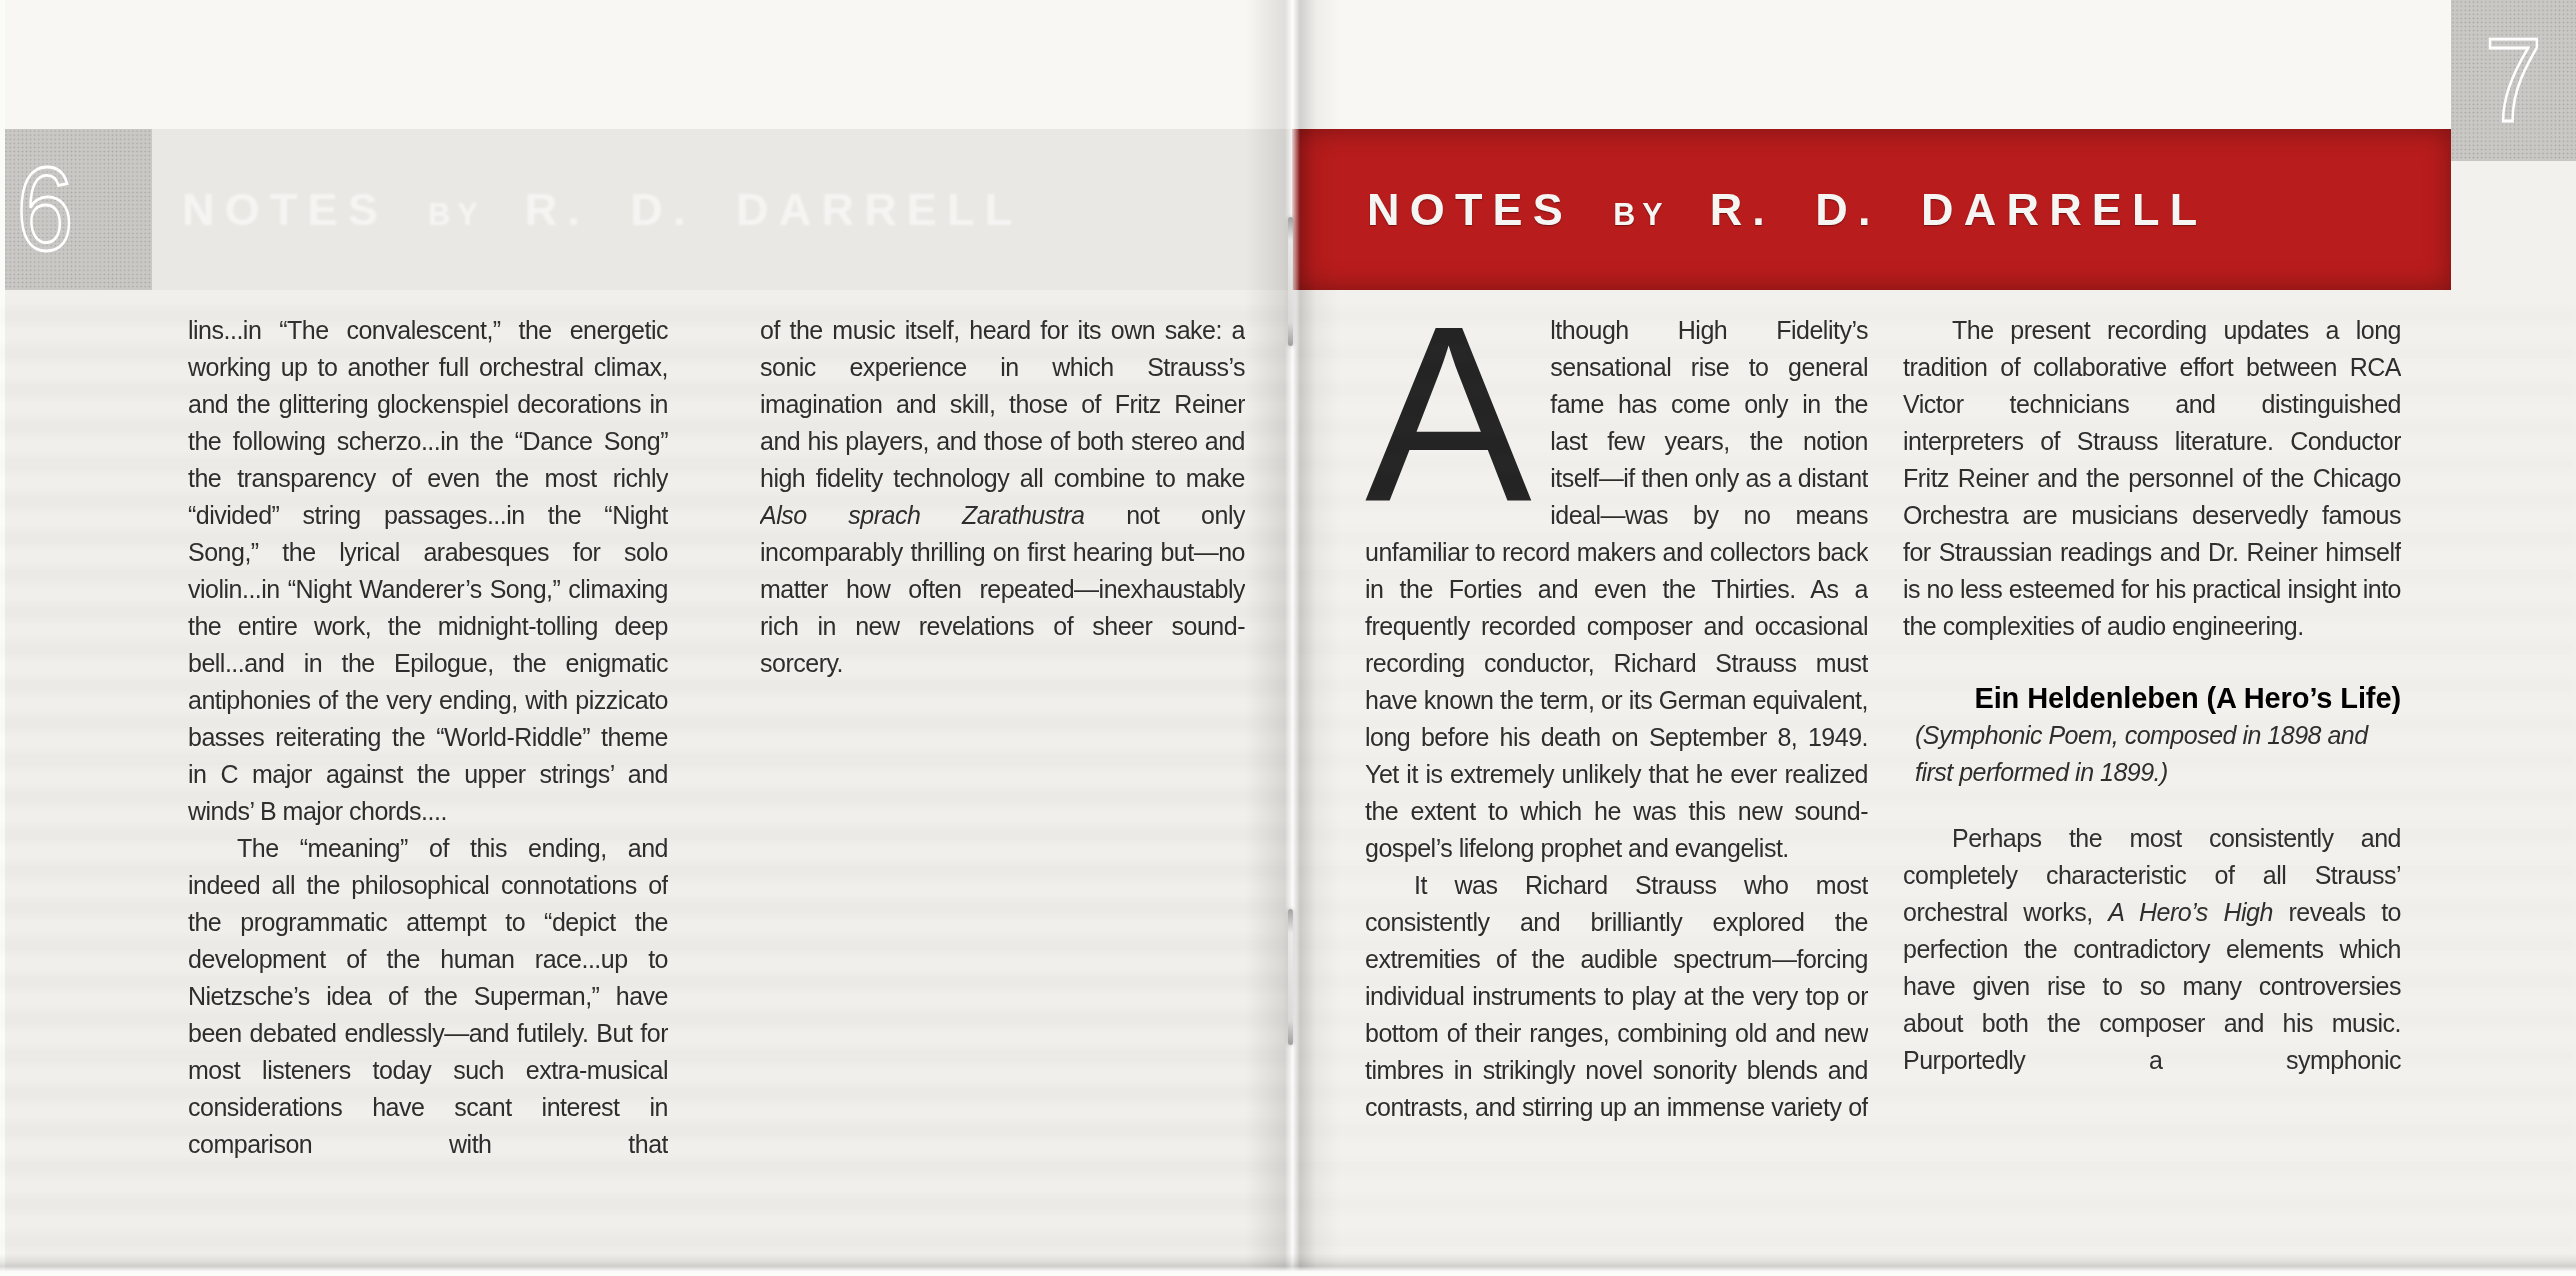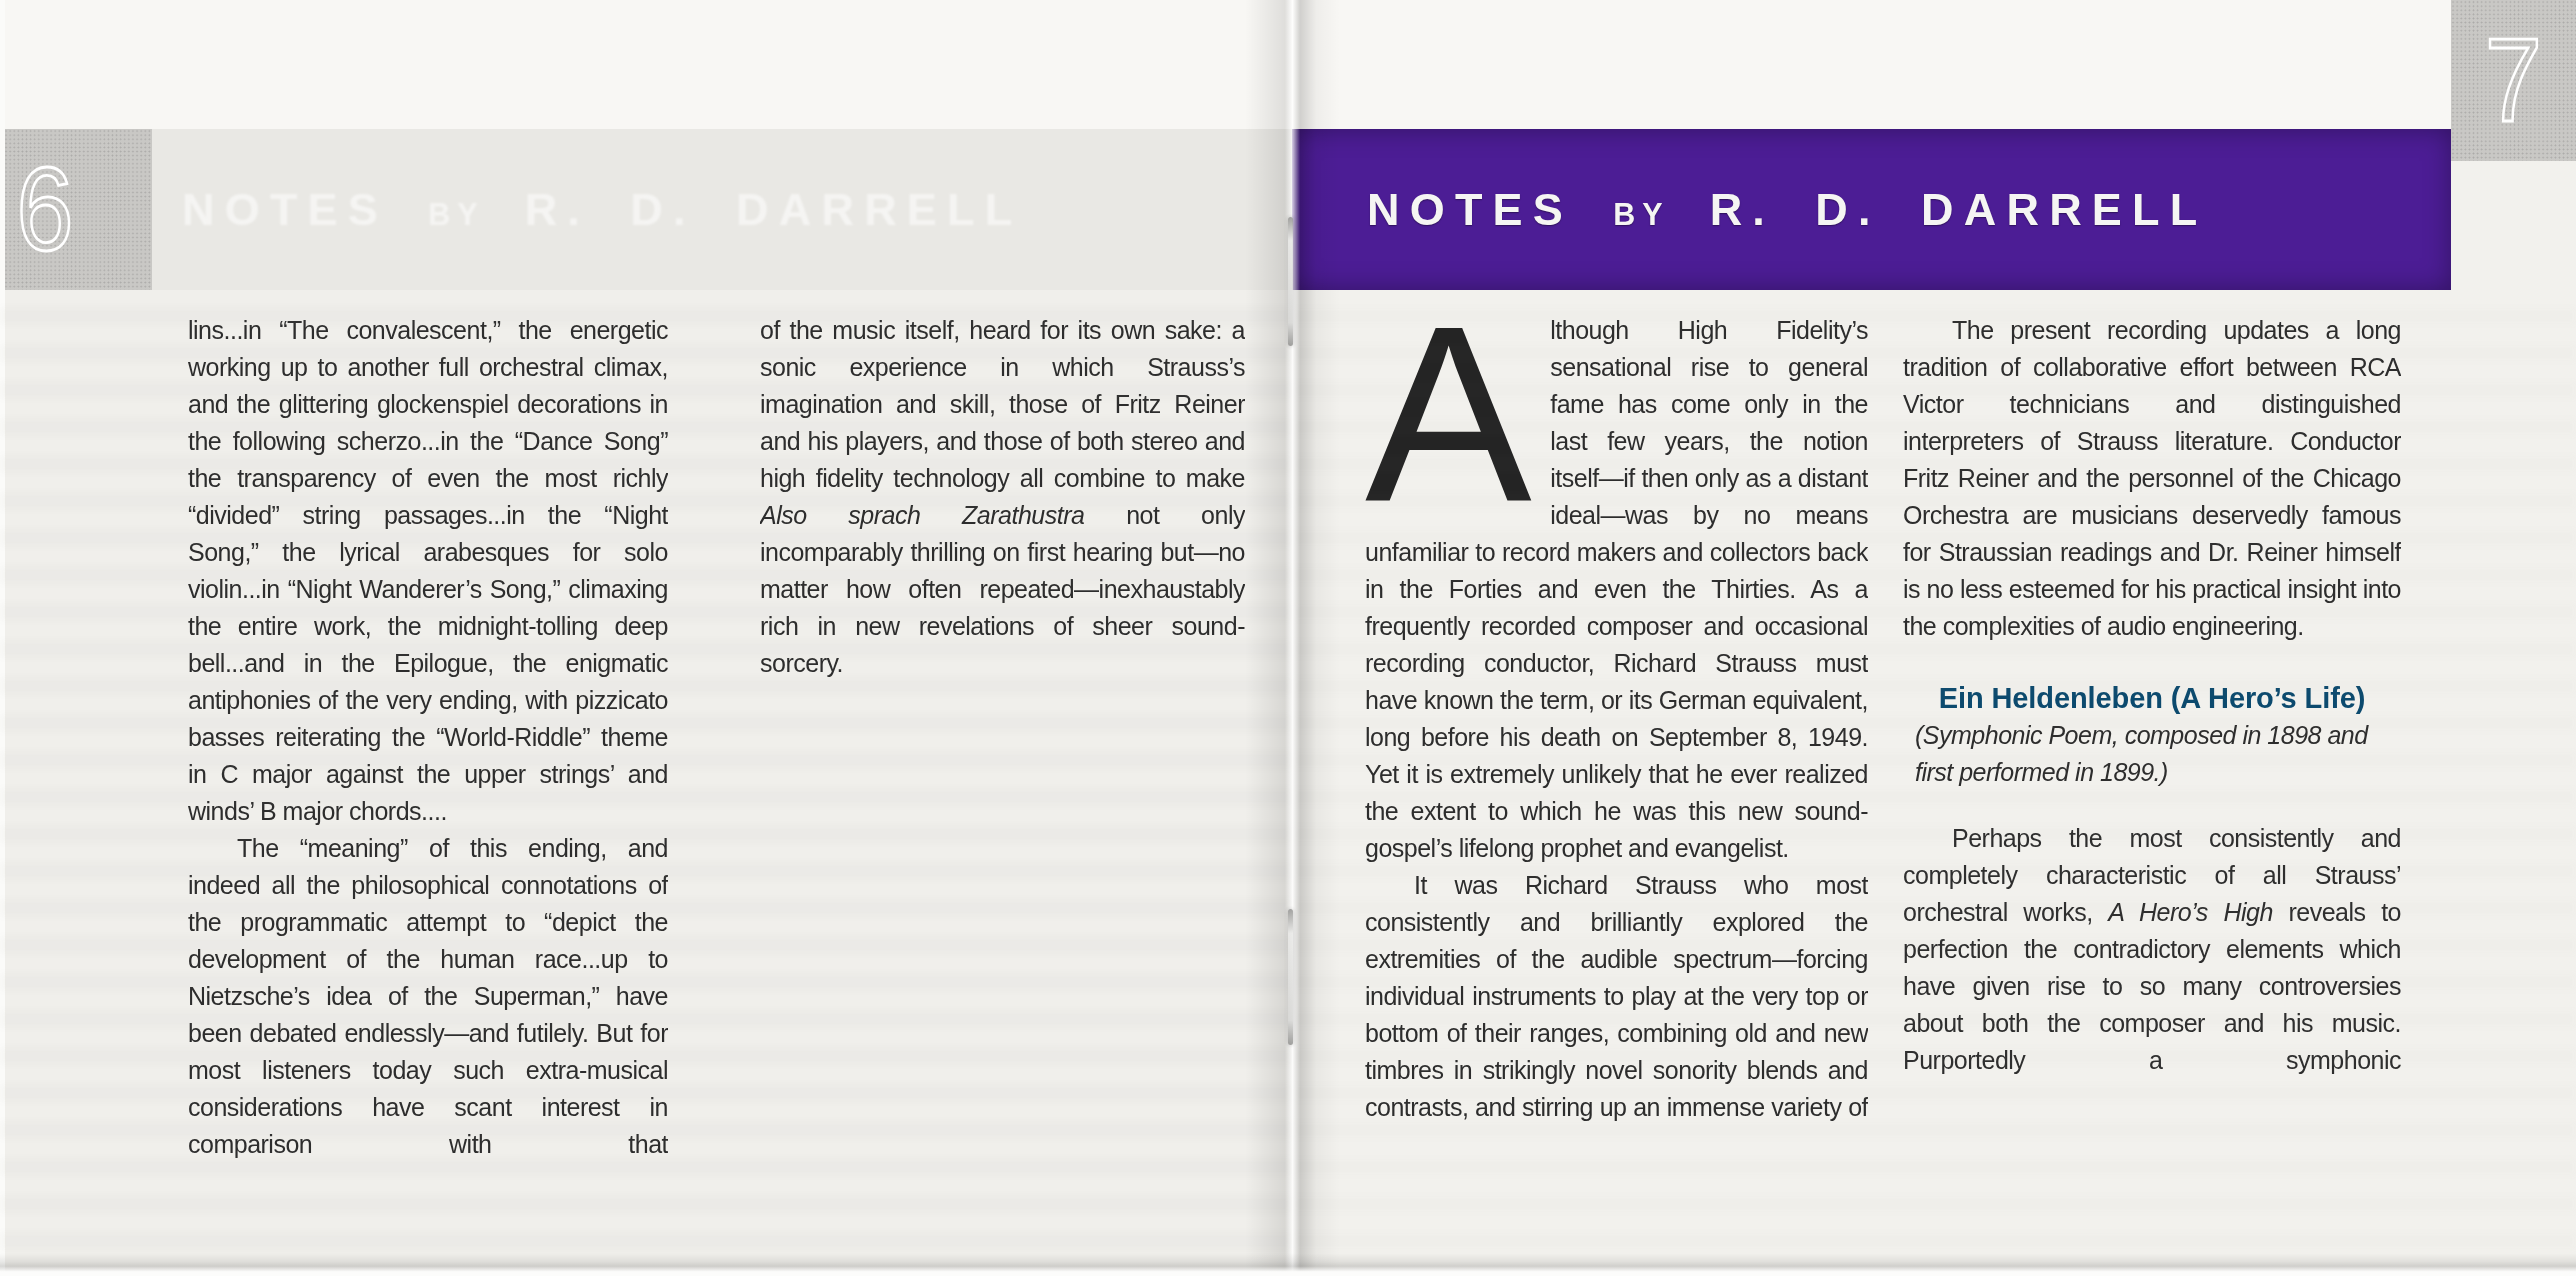--- a/index.html
+++ b/index.html
@@ -9,21 +9,21 @@
   }
   .page{position:absolute;top:0;bottom:0;}
   .page-left{left:0;width:1292px;background:#f0efeb;}
   .page-right{left:1292px;width:1284px;background:#f2f1ed;}
   .top-strip{position:absolute;left:0;right:0;top:0;height:129px;background:#f8f7f4;}
   .edge-sliver{position:absolute;left:0;top:0;bottom:0;width:5.4px;background:#fbfbf9;}
 
   
   .band{position:absolute;top:129px;height:161px;}
   .band-light{left:0;right:0;background:#e9e8e4;}
-  .band-dark{left:0;width:1159px;background:#4c1d95;box-shadow:inset 0 0 27px rgba(0,0,0,.35);}
+  .band-dark{left:0;width:1159px;background:#b91c1c;box-shadow:inset 0 0 27px rgba(0,0,0,.35);}
   .halftone{
     background-color:#c9c8c5;
     background-image:radial-gradient(#abaaa8 0.7px, rgba(0,0,0,0) 1px);
     background-size:4.1px 4.1px;
   }
   .numblock{position:absolute;top:0;bottom:0;display:flex;align-items:center;}
   .numblock-left{left:4.1px;width:136px;justify-content:flex-start;padding-left:12.2px;}
   .numblock-right{left:1159px;right:0;justify-content:center;}
   .pagenum{
     font-size:103px;line-height:1;color:transparent;
@@ -52,21 +52,21 @@
   .col-l1{left:188px;width:480px;}
   .col-l2{left:760px;width:485px;}
   .col-r1{left:73px;width:503px;}
   .col-r2{left:611px;width:498px;}
   .col p{margin:0;}
   .col p.indent{text-indent:49px;}
   .col p.cont{text-align-last:justify;}
   .col .it{font-style:italic;}
   .col p.heading{
     margin-top:35px;font-weight:bold;font-size:29px;letter-spacing:-0.1px;
-    text-align:center;color:#0c4a6e;
+    text-align:right;color:#000000;
   }
   .col p.subheading{font-style:italic;text-align:left;margin-bottom:28.5px;margin-left:12px;}
   .dropcap{
     float:left;font-size:250px;line-height:190px;height:190px;
     margin:6.8px 19px 0 0;color:#242424;font-weight:400;
   }
 
   
   .bleed{
     position:absolute;left:0;right:0;top:299px;bottom:27px;pointer-events:none;

